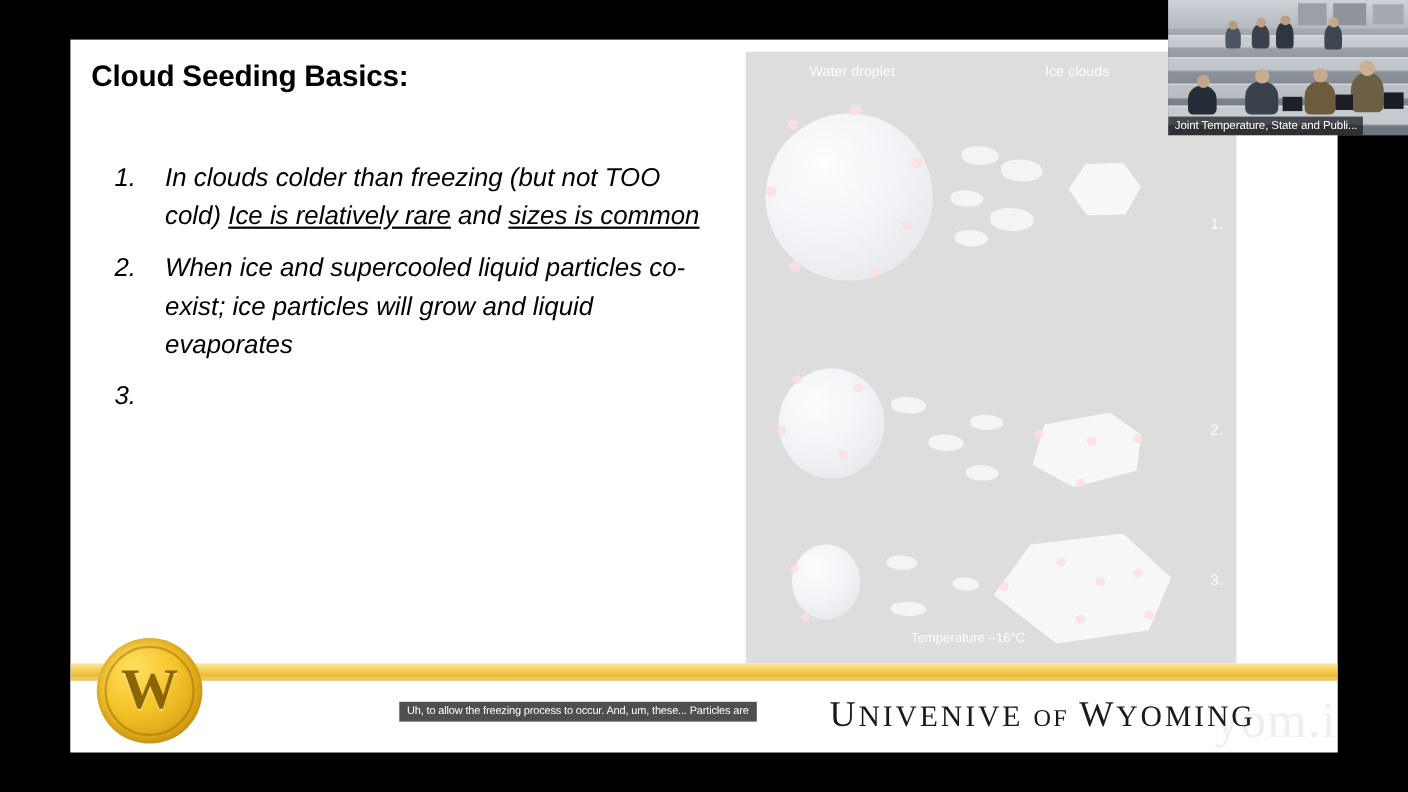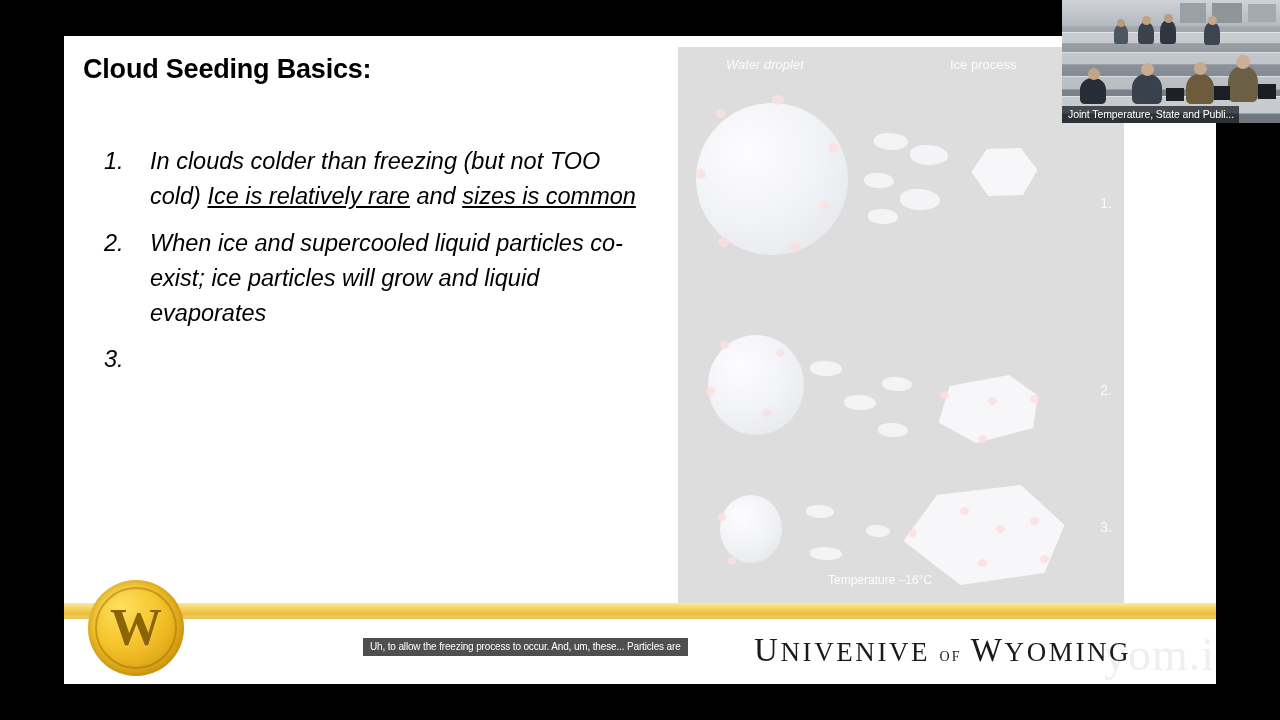--- a/index.html
+++ b/index.html
@@ -97,21 +97,21 @@
   }
 
   .fig-label {
     position: absolute;
     color: #ffffff;
     font-size: 13px;
     font-family: "Liberation Sans", sans-serif;
     white-space: nowrap;
     opacity: 0.92;
   }
-  #lbl-droplet { left: 48px; top: 10px; font-style: italic; }
+  #lbl-droplet { left: 58px; top: 10px; }
   #lbl-crystal { left: 272px; top: 10px; }
   #lbl-temp    { left: 150px; top: 526px; font-size: 12px; }
 
   .row-num {
     position: absolute;
     right: 12px;
     color: #ffffff;
     font-size: 14px;
     opacity: 0.88;
   }
@@ -202,21 +202,21 @@
   #uw-wordmark {
     position: absolute;
     left: 690px;
     top: 596px;
     font-family: "Liberation Serif", serif;
     font-size: 27px;
     color: #1a1a1a;
     letter-spacing: 2.6px;
     white-space: nowrap;
   }
-  #uw-wordmark .small { font-size: 14px; letter-spacing: 2px; }
+  #uw-wordmark .small { font-size: 22px; letter-spacing: 2px; }
   #uw-wordmark .cap { font-size: 33px; }
 
   #uw-ghost {
     position: absolute;
     left: 1040px;
     top: 592px;
     font-family: "Liberation Serif", serif;
     font-size: 46px;
     color: #efefef;
     letter-spacing: 1px;
@@ -295,21 +295,21 @@
       <ol class="bullets" id="bullet-list">
           <li><span class="num">1.</span><span>In clouds colder than freezing (but not TOO cold) </span><span class="u">Ice is relatively rare</span><span> and </span><span class="u">sizes is common</span></li>
           <li><span class="num">2.</span><span>When ice and supercooled liquid particles co-exist; ice particles will grow and liquid evaporates</span></li>
           <li><span class="num">3.</span></li>
         </ol>
     </div>
 
     <div id="figure">
 
       <span class="fig-label" id="lbl-droplet">Water droplet</span>
-      <span class="fig-label" id="lbl-crystal">Ice process</span>
+      <span class="fig-label" id="lbl-crystal">Ice clouds</span>
       <span class="fig-label" id="lbl-temp">Temperature –16°C</span>
 
       <span class="row-num" id="num1">1.</span>
       <span class="row-num" id="num2">2.</span>
       <span class="row-num" id="num3">3.</span>
 
       <div class="drop" style="left:18px; top:56px; width:152px; height:152px;"></div>
       <div class="pink" style="left:38px;top:62px;width:10px;height:9px;"></div>
       <div class="pink" style="left:94px;top:48px;width:12px;height:10px;"></div>
       <div class="pink" style="left:150px;top:96px;width:11px;height:10px;"></div>

